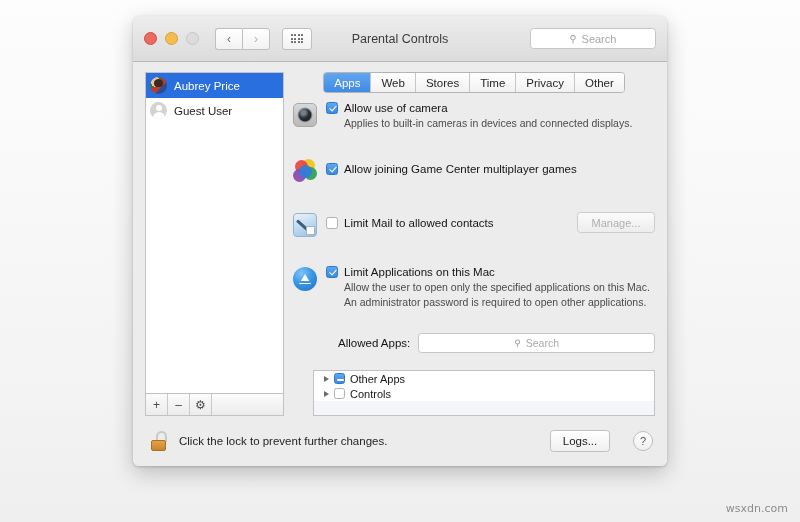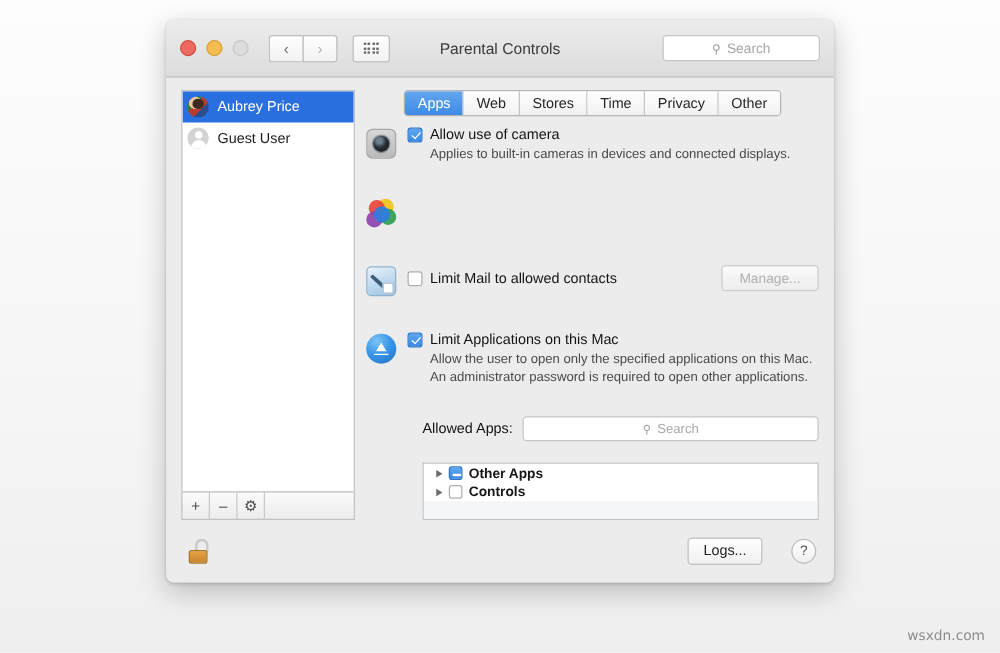--- a/index.html
+++ b/index.html
@@ -440,27 +440,26 @@
     display: flex;
     align-items: center;
     justify-content: center;
     gap: 5px;
   }
   .allowed-search .sicon { color: #9a9a9a; font-size: 9px; }
   .allowed-search .splaceholder { color: #a9a9a9; font-size: 10.5px; }
 
   .apps-list {
     margin-top: 5px;
-    margin-left: 45px;
+    margin-left: 20px;
     flex: 1;
     min-height: 0;
     background: #ffffff;
     border: 1px solid #c2c2c2;
     overflow: hidden;
-    font-weight: bold;
   }
   .app-row {
     height: 15px;
     display: flex;
     align-items: center;
     gap: 5px;
     padding: 0 6px;
     font-size: 11px;
     color: #161616;
   }
@@ -641,20 +640,26 @@
           </div>
         </div>
 
         <div class="setting" style="margin-bottom:17px;">
           <div class="app-icon icon-gamecenter">
             <span class="c1"></span>
               <span class="c2"></span>
               <span class="c3"></span>
               <span class="c4"></span>
               <span class="c5"></span>
+          </div>
+          <div class="setting-text">
+            <div class="cbrow" style="margin-top:5px;">
+              <div class="cb on"></div>
+              <span class="cb-label">Allow joining Game Center multiplayer games</span>
+            </div>
           </div>
         </div>
 
         <div class="setting" style="margin-bottom:17px;">
           <div class="app-icon icon-mail"></div>
           <div class="setting-text" style="display:flex;align-items:center;">
             <div class="cbrow">
               <div class="cb off"></div>
               <span class="cb-label">Limit Mail to allowed contacts</span>
             </div>
@@ -700,20 +705,21 @@
 
       </div>
     </div>
   </div>
 
   <div class="footer">
     <div class="lock">
       <div class="shackle"></div>
       <div class="bodyl"></div>
     </div>
+    <span class="footer-text">Click the lock to prevent further changes.</span>
     <div class="footer-right">
       <div class="logs-btn">Logs...</div>
       <div class="help-btn">?</div>
     </div>
   </div>
 
 </div>
 
 <div class="watermark">wsxdn.com</div>
 

